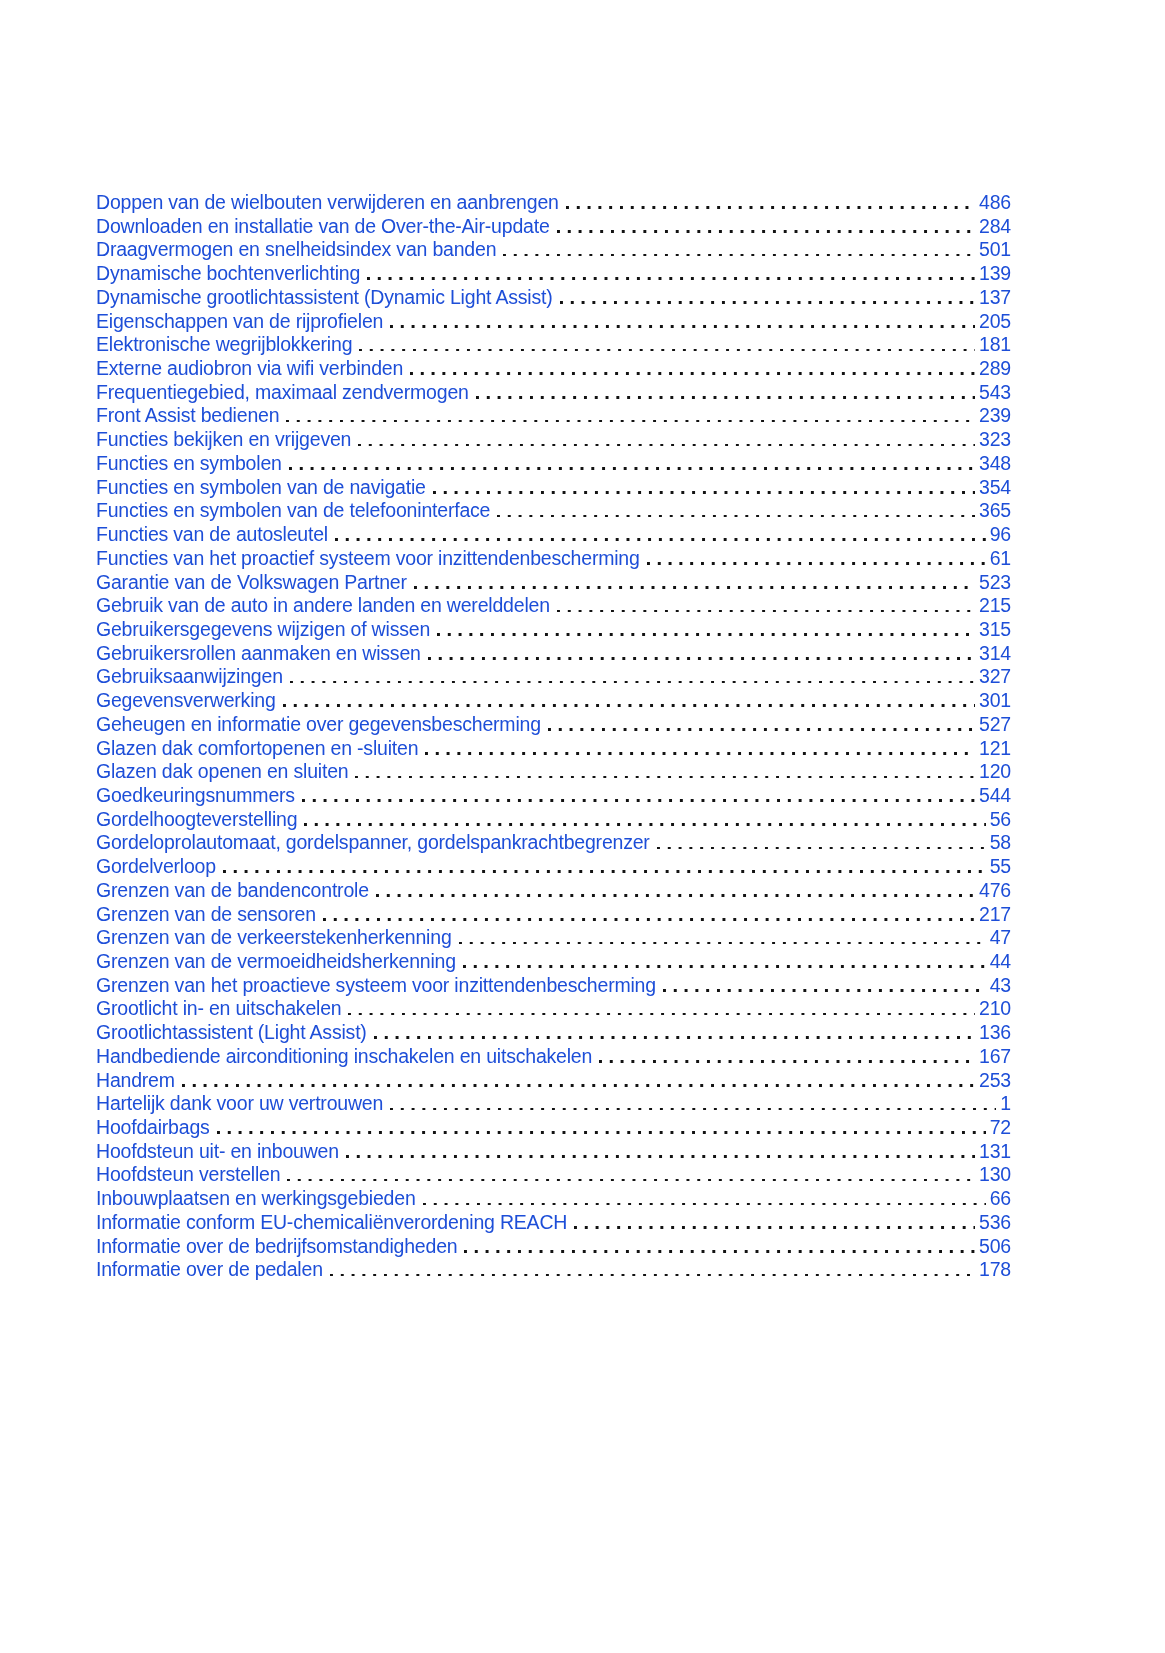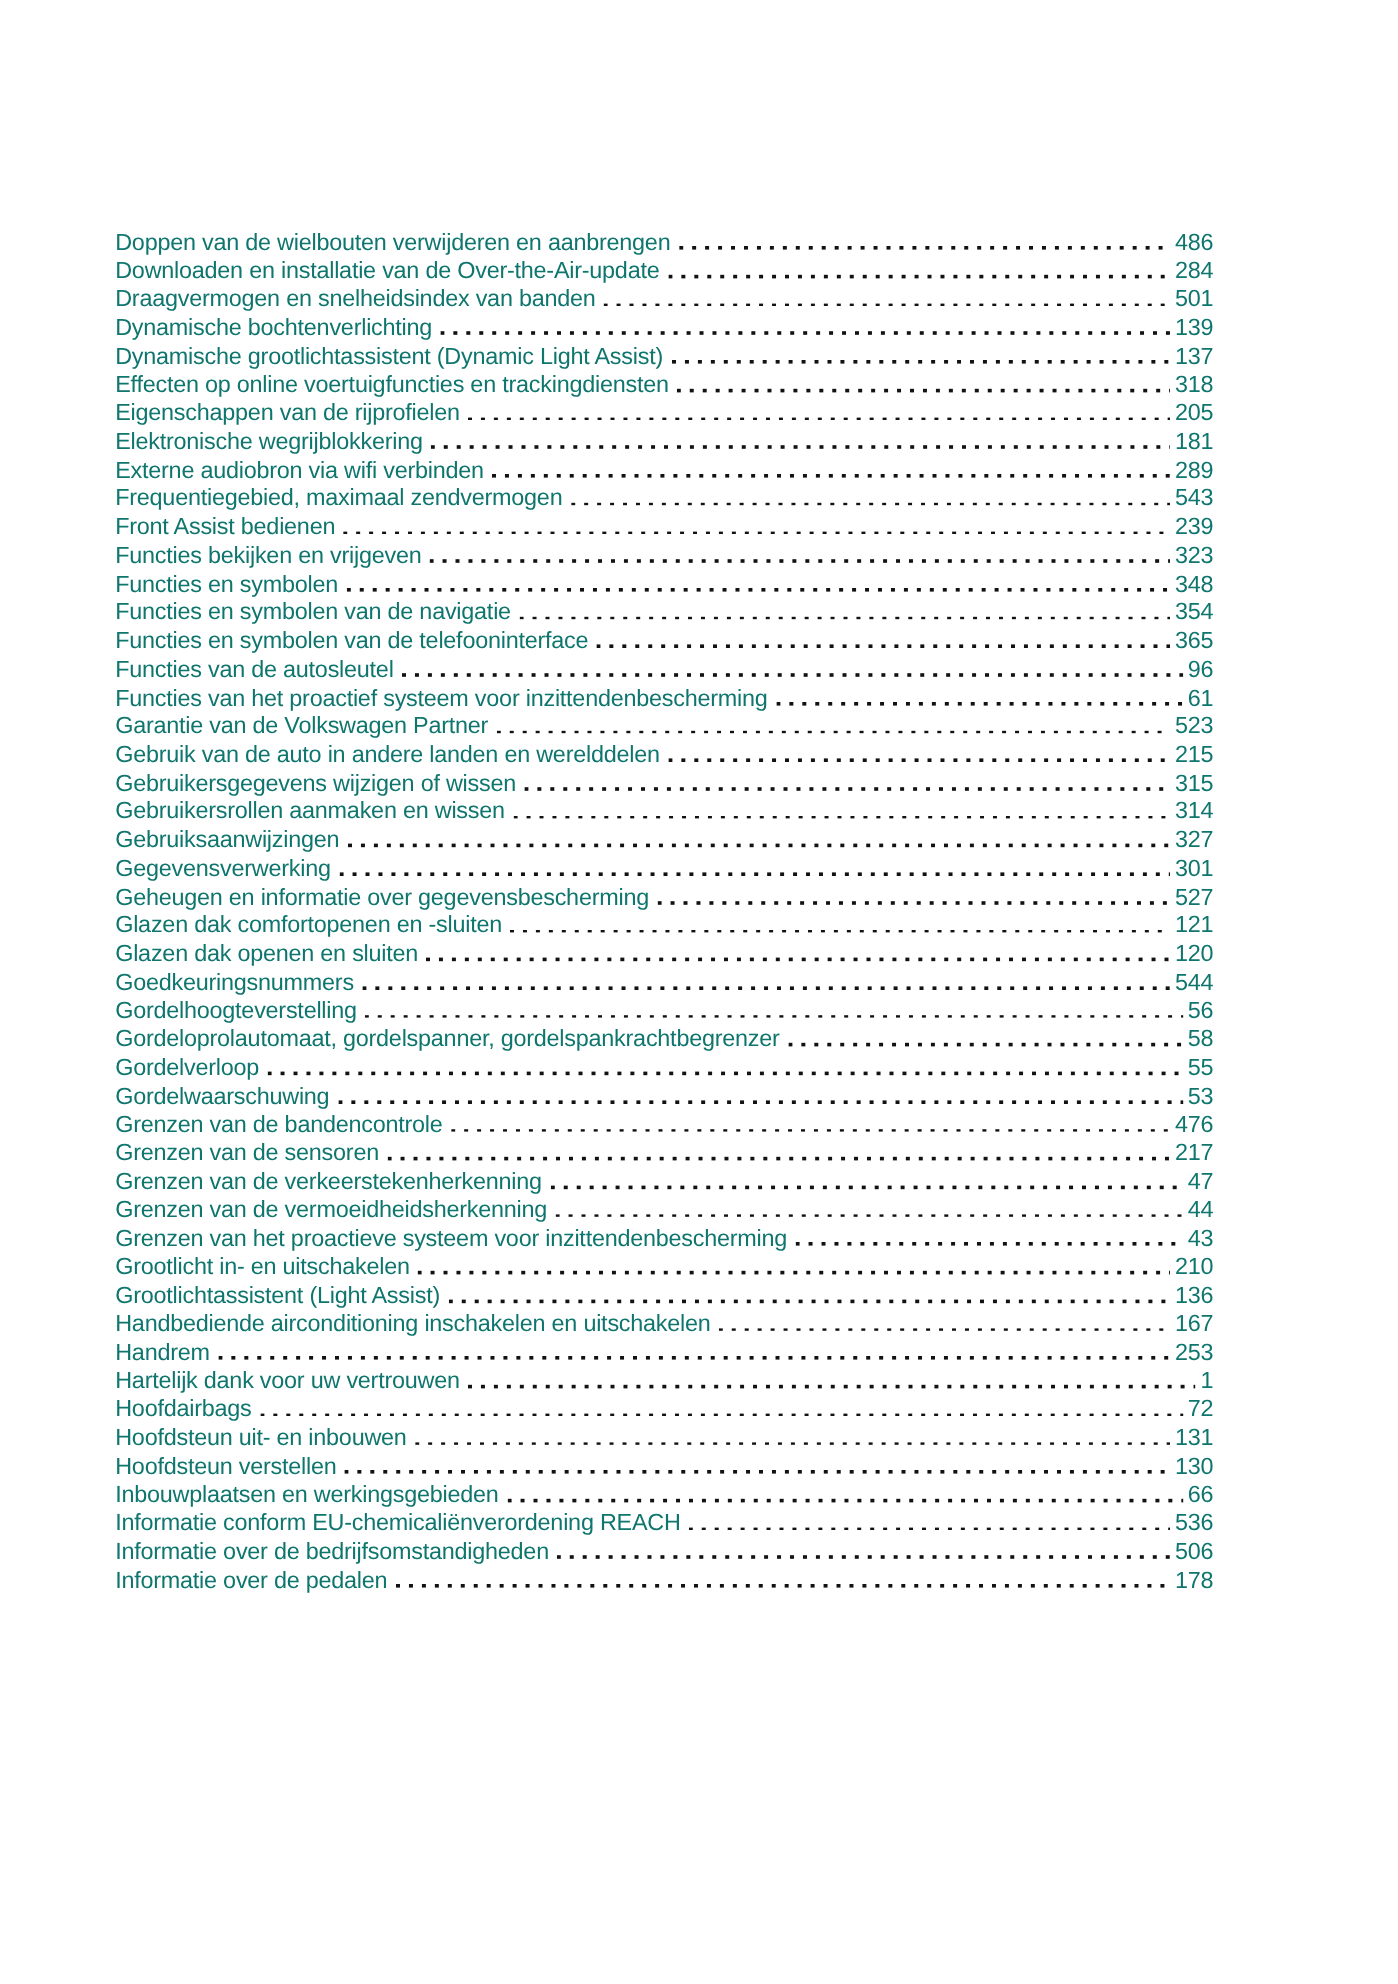--- a/index.html
+++ b/index.html
@@ -4,21 +4,21 @@
 <style>
   * { margin: 0; padding: 0; box-sizing: border-box; }
   html, body { background: #ffffff; }
   .page {
     position: relative;
     width: 1165px;
     height: 1653px;
     background: #ffffff;
     overflow: hidden;
     font-family: "Liberation Sans", sans-serif;
-    color: #0f766e;
+    color: #1d4ed8;
   }
   .toc {
     position: absolute;
     left: 96px;
     top: 191px;
     width: 915px;
   }
   .toc-row {
     display: flex;
     align-items: baseline;
@@ -74,25 +74,20 @@
         <span class="toc-leader"></span>
         <span class="toc-page">139</span>
       </div>
 
       <div class="toc-row">
         <span class="toc-title">Dynamische grootlichtassistent (Dynamic Light Assist)</span>
         <span class="toc-leader"></span>
         <span class="toc-page">137</span>
       </div>
 
-      <div class="toc-row">
-        <span class="toc-title">Effecten op online voertuigfuncties en trackingdiensten</span>
-        <span class="toc-leader"></span>
-        <span class="toc-page">318</span>
-      </div>
 
       <div class="toc-row">
         <span class="toc-title">Eigenschappen van de rijprofielen</span>
         <span class="toc-leader"></span>
         <span class="toc-page">205</span>
       </div>
 
       <div class="toc-row">
         <span class="toc-title">Elektronische wegrijblokkering</span>
         <span class="toc-leader"></span>
@@ -224,25 +219,20 @@
         <span class="toc-leader"></span>
         <span class="toc-page">58</span>
       </div>
 
       <div class="toc-row">
         <span class="toc-title">Gordelverloop</span>
         <span class="toc-leader"></span>
         <span class="toc-page">55</span>
       </div>
 
-      <div class="toc-row">
-        <span class="toc-title">Gordelwaarschuwing</span>
-        <span class="toc-leader"></span>
-        <span class="toc-page">53</span>
-      </div>
 
       <div class="toc-row">
         <span class="toc-title">Grenzen van de bandencontrole</span>
         <span class="toc-leader"></span>
         <span class="toc-page">476</span>
       </div>
 
       <div class="toc-row">
         <span class="toc-title">Grenzen van de sensoren</span>
         <span class="toc-leader"></span>

